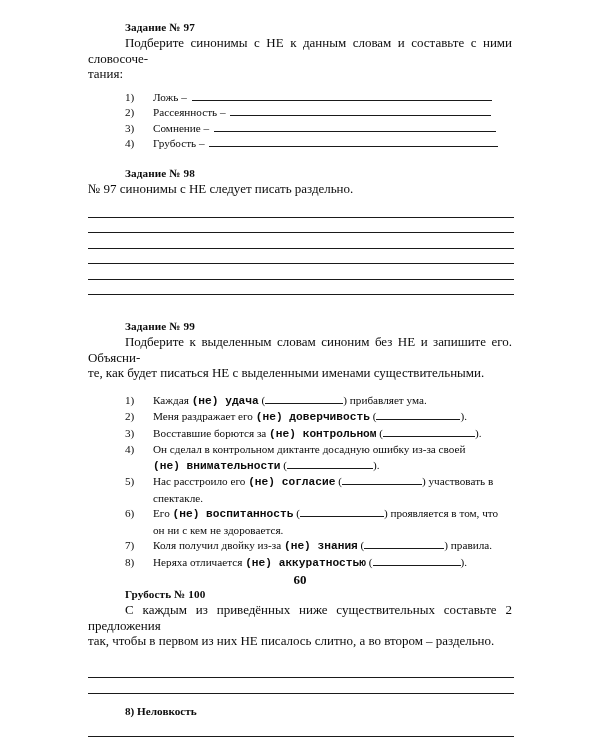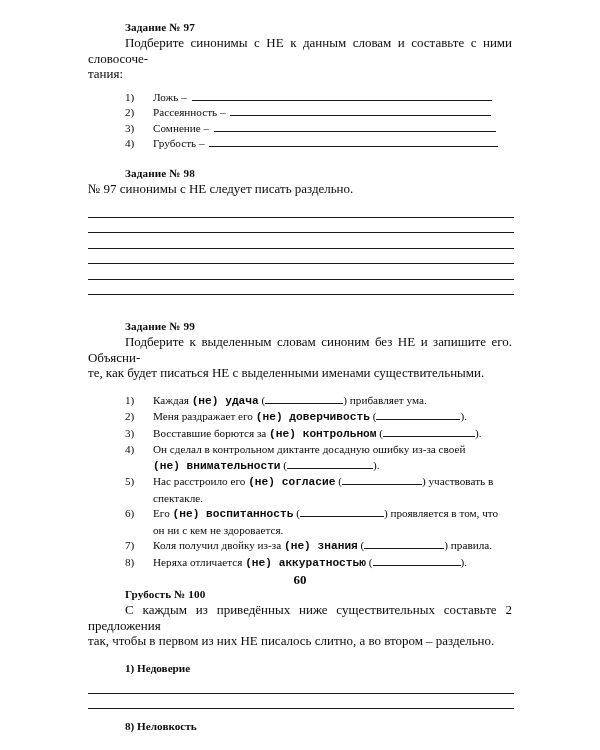--- a/index.html
+++ b/index.html
@@ -236,21 +236,20 @@
   <div class="spacer-16"></div>
 
   <section>
     <div class="heading">Грубость № 100</div>
     <div class="intro">С каждым из приведённых ниже существительных составьте 2 предложения</div>
     <div class="intro no-indent">так, чтобы в первом из них НЕ писалось слитно, а во втором – раздельно.</div>
 
     <div class="spacer-12"></div>
 
     <div>
-      <div class="noun-label">1) Недоверие</div>
       <div class="spacer-6"></div>
       <div class="rule-full"></div>
       <div class="rule-full"></div>
     </div>
 
     <div class="spacer-6"></div>
 
     <div>
       <div class="noun-label">8) Неловкость</div>
       <div class="spacer-6"></div>

